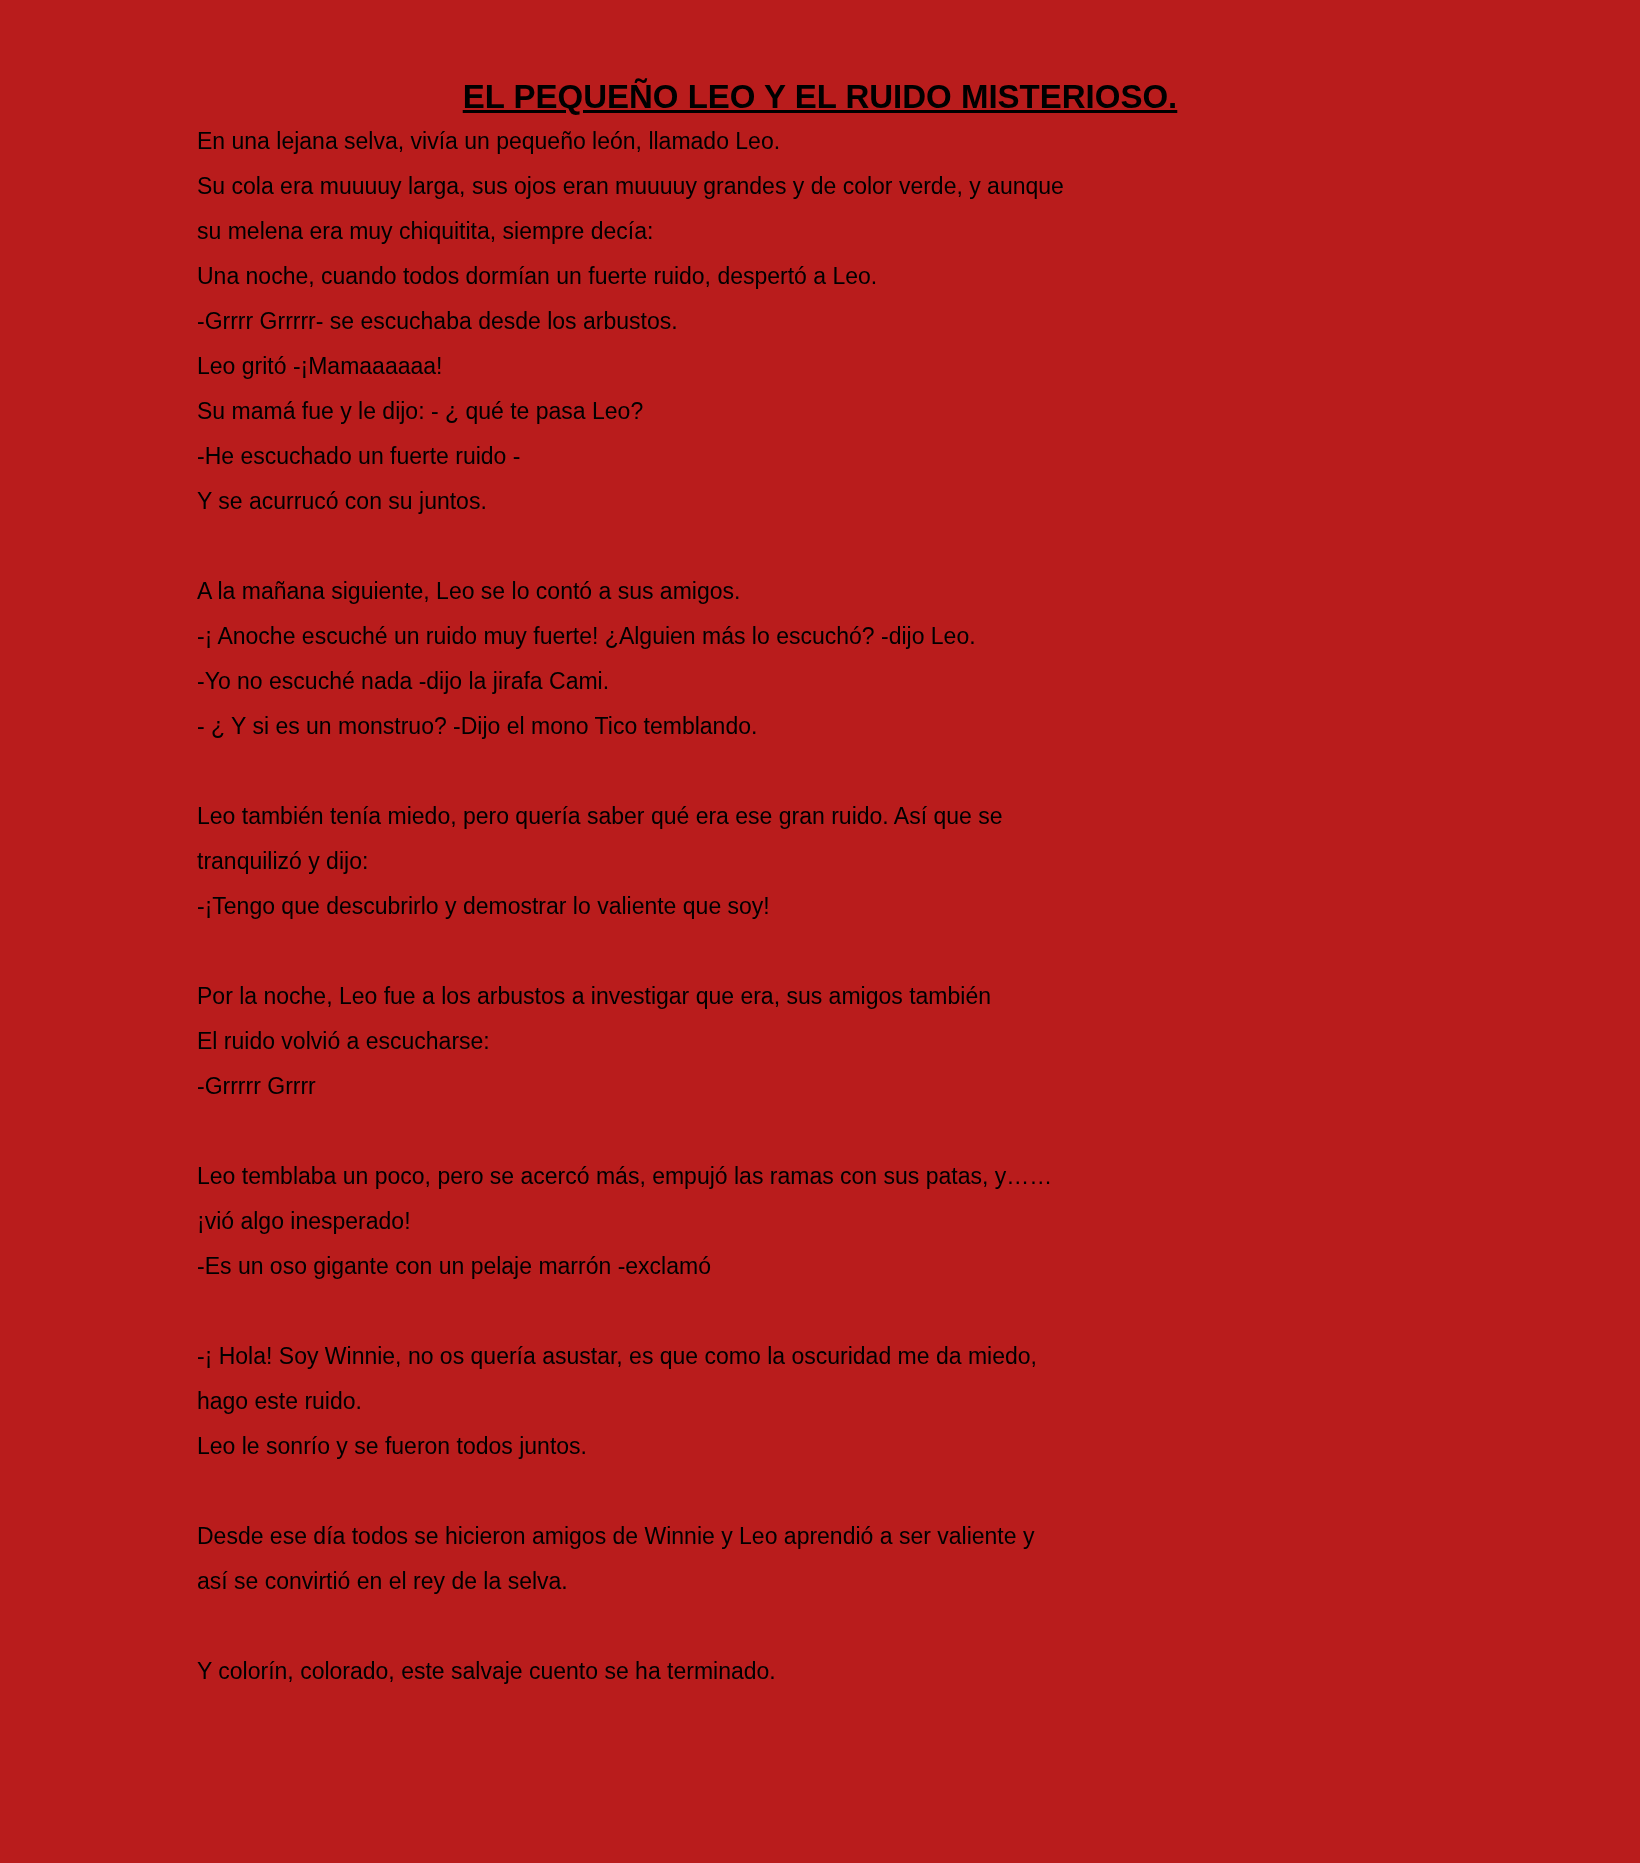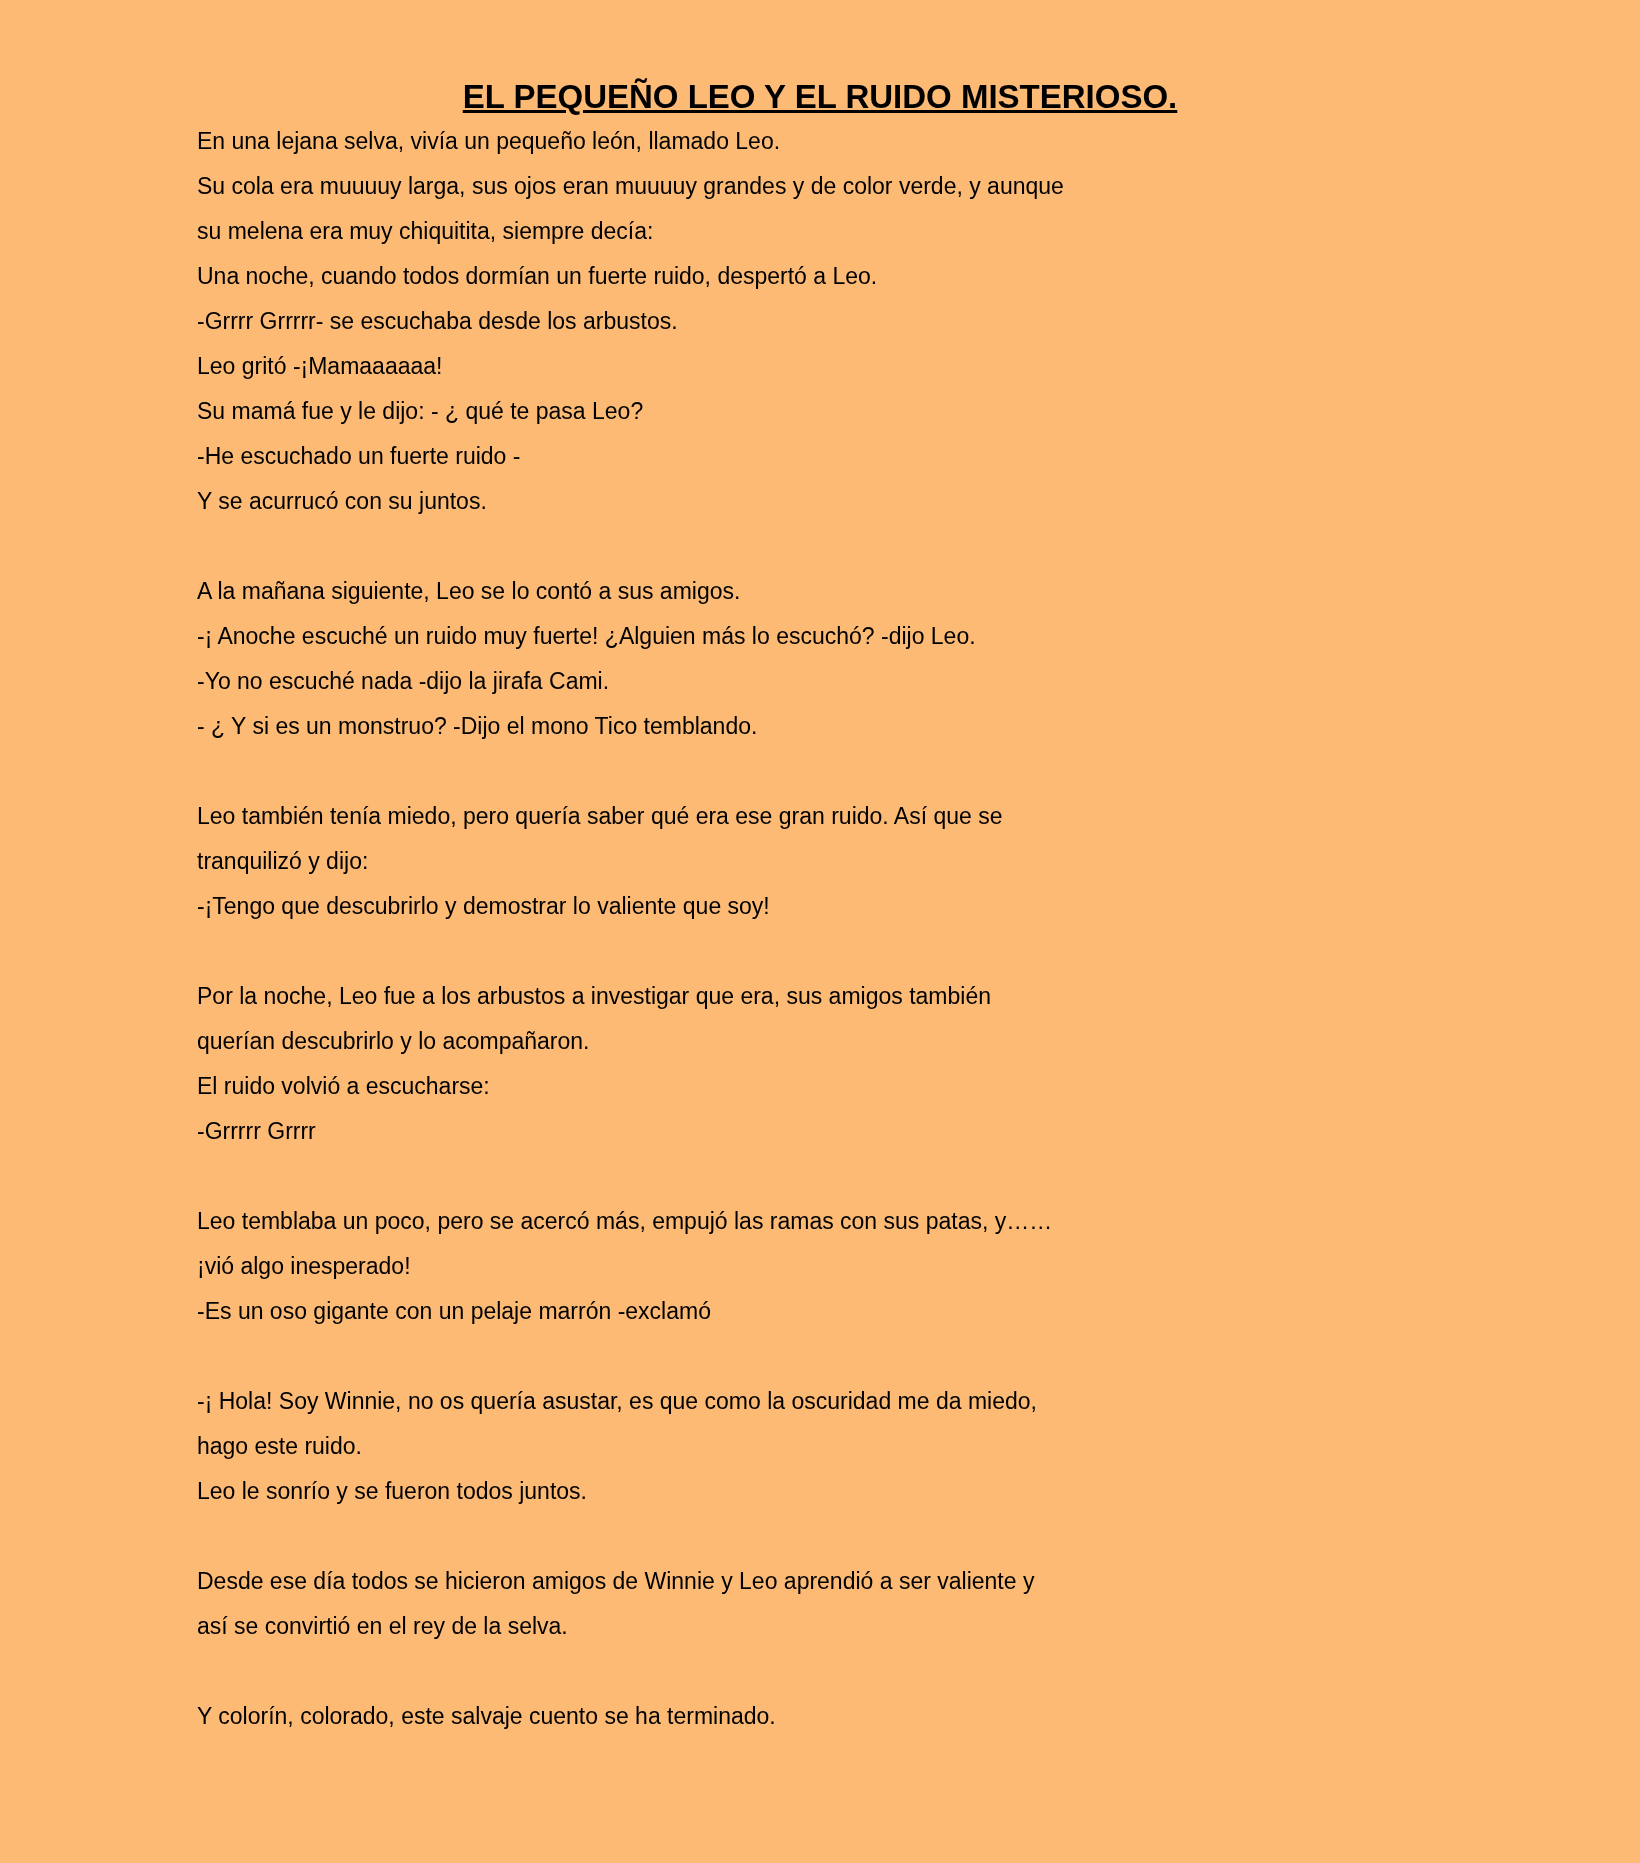--- a/index.html
+++ b/index.html
@@ -11,21 +11,21 @@
     height: 1863px;
     background: #ffffff;
     color: #000000;
     font-family: "Liberation Sans", sans-serif;
     overflow: hidden;
   }
   .page {
     position: relative;
     width: 1640px;
     height: 1863px;
-    background: #fdba74;
+    background: #b91c1c;
   }
   .content {
     position: absolute;
     left: 197px;
     top: 74px;
     width: 1246px;
   }
   .title {
     margin: 0;
     font-size: 33px;
@@ -61,21 +61,20 @@
         <div class="line">A la mañana siguiente, Leo se lo contó a sus amigos.</div>
         <div class="line">-¡ Anoche escuché un ruido muy fuerte! ¿Alguien más lo escuchó? -dijo Leo.</div>
         <div class="line">-Yo no escuché nada -dijo la jirafa Cami.</div>
         <div class="line">- ¿ Y si es un monstruo? -Dijo el mono Tico temblando.</div>
         <div class="line">&nbsp;</div>
         <div class="line">Leo también tenía miedo, pero quería saber qué era ese gran ruido. Así que se</div>
         <div class="line">tranquilizó y dijo:</div>
         <div class="line">-¡Tengo que descubrirlo y demostrar lo valiente que soy!</div>
         <div class="line">&nbsp;</div>
         <div class="line">Por la noche, Leo fue a los arbustos a investigar que era, sus amigos también</div>
-        <div class="line">querían descubrirlo y lo acompañaron.</div>
         <div class="line">El ruido volvió a escucharse:</div>
         <div class="line">-Grrrrr Grrrr</div>
         <div class="line">&nbsp;</div>
         <div class="line">Leo temblaba un poco, pero se acercó más, empujó las ramas con sus patas, y……</div>
         <div class="line">¡vió algo inesperado!</div>
         <div class="line">-Es un oso gigante con un pelaje marrón -exclamó</div>
         <div class="line">&nbsp;</div>
         <div class="line">-¡ Hola! Soy Winnie, no os quería asustar, es que como la oscuridad me da miedo,</div>
         <div class="line">hago este ruido.</div>
         <div class="line">Leo le sonrío y se fueron todos juntos.</div>

